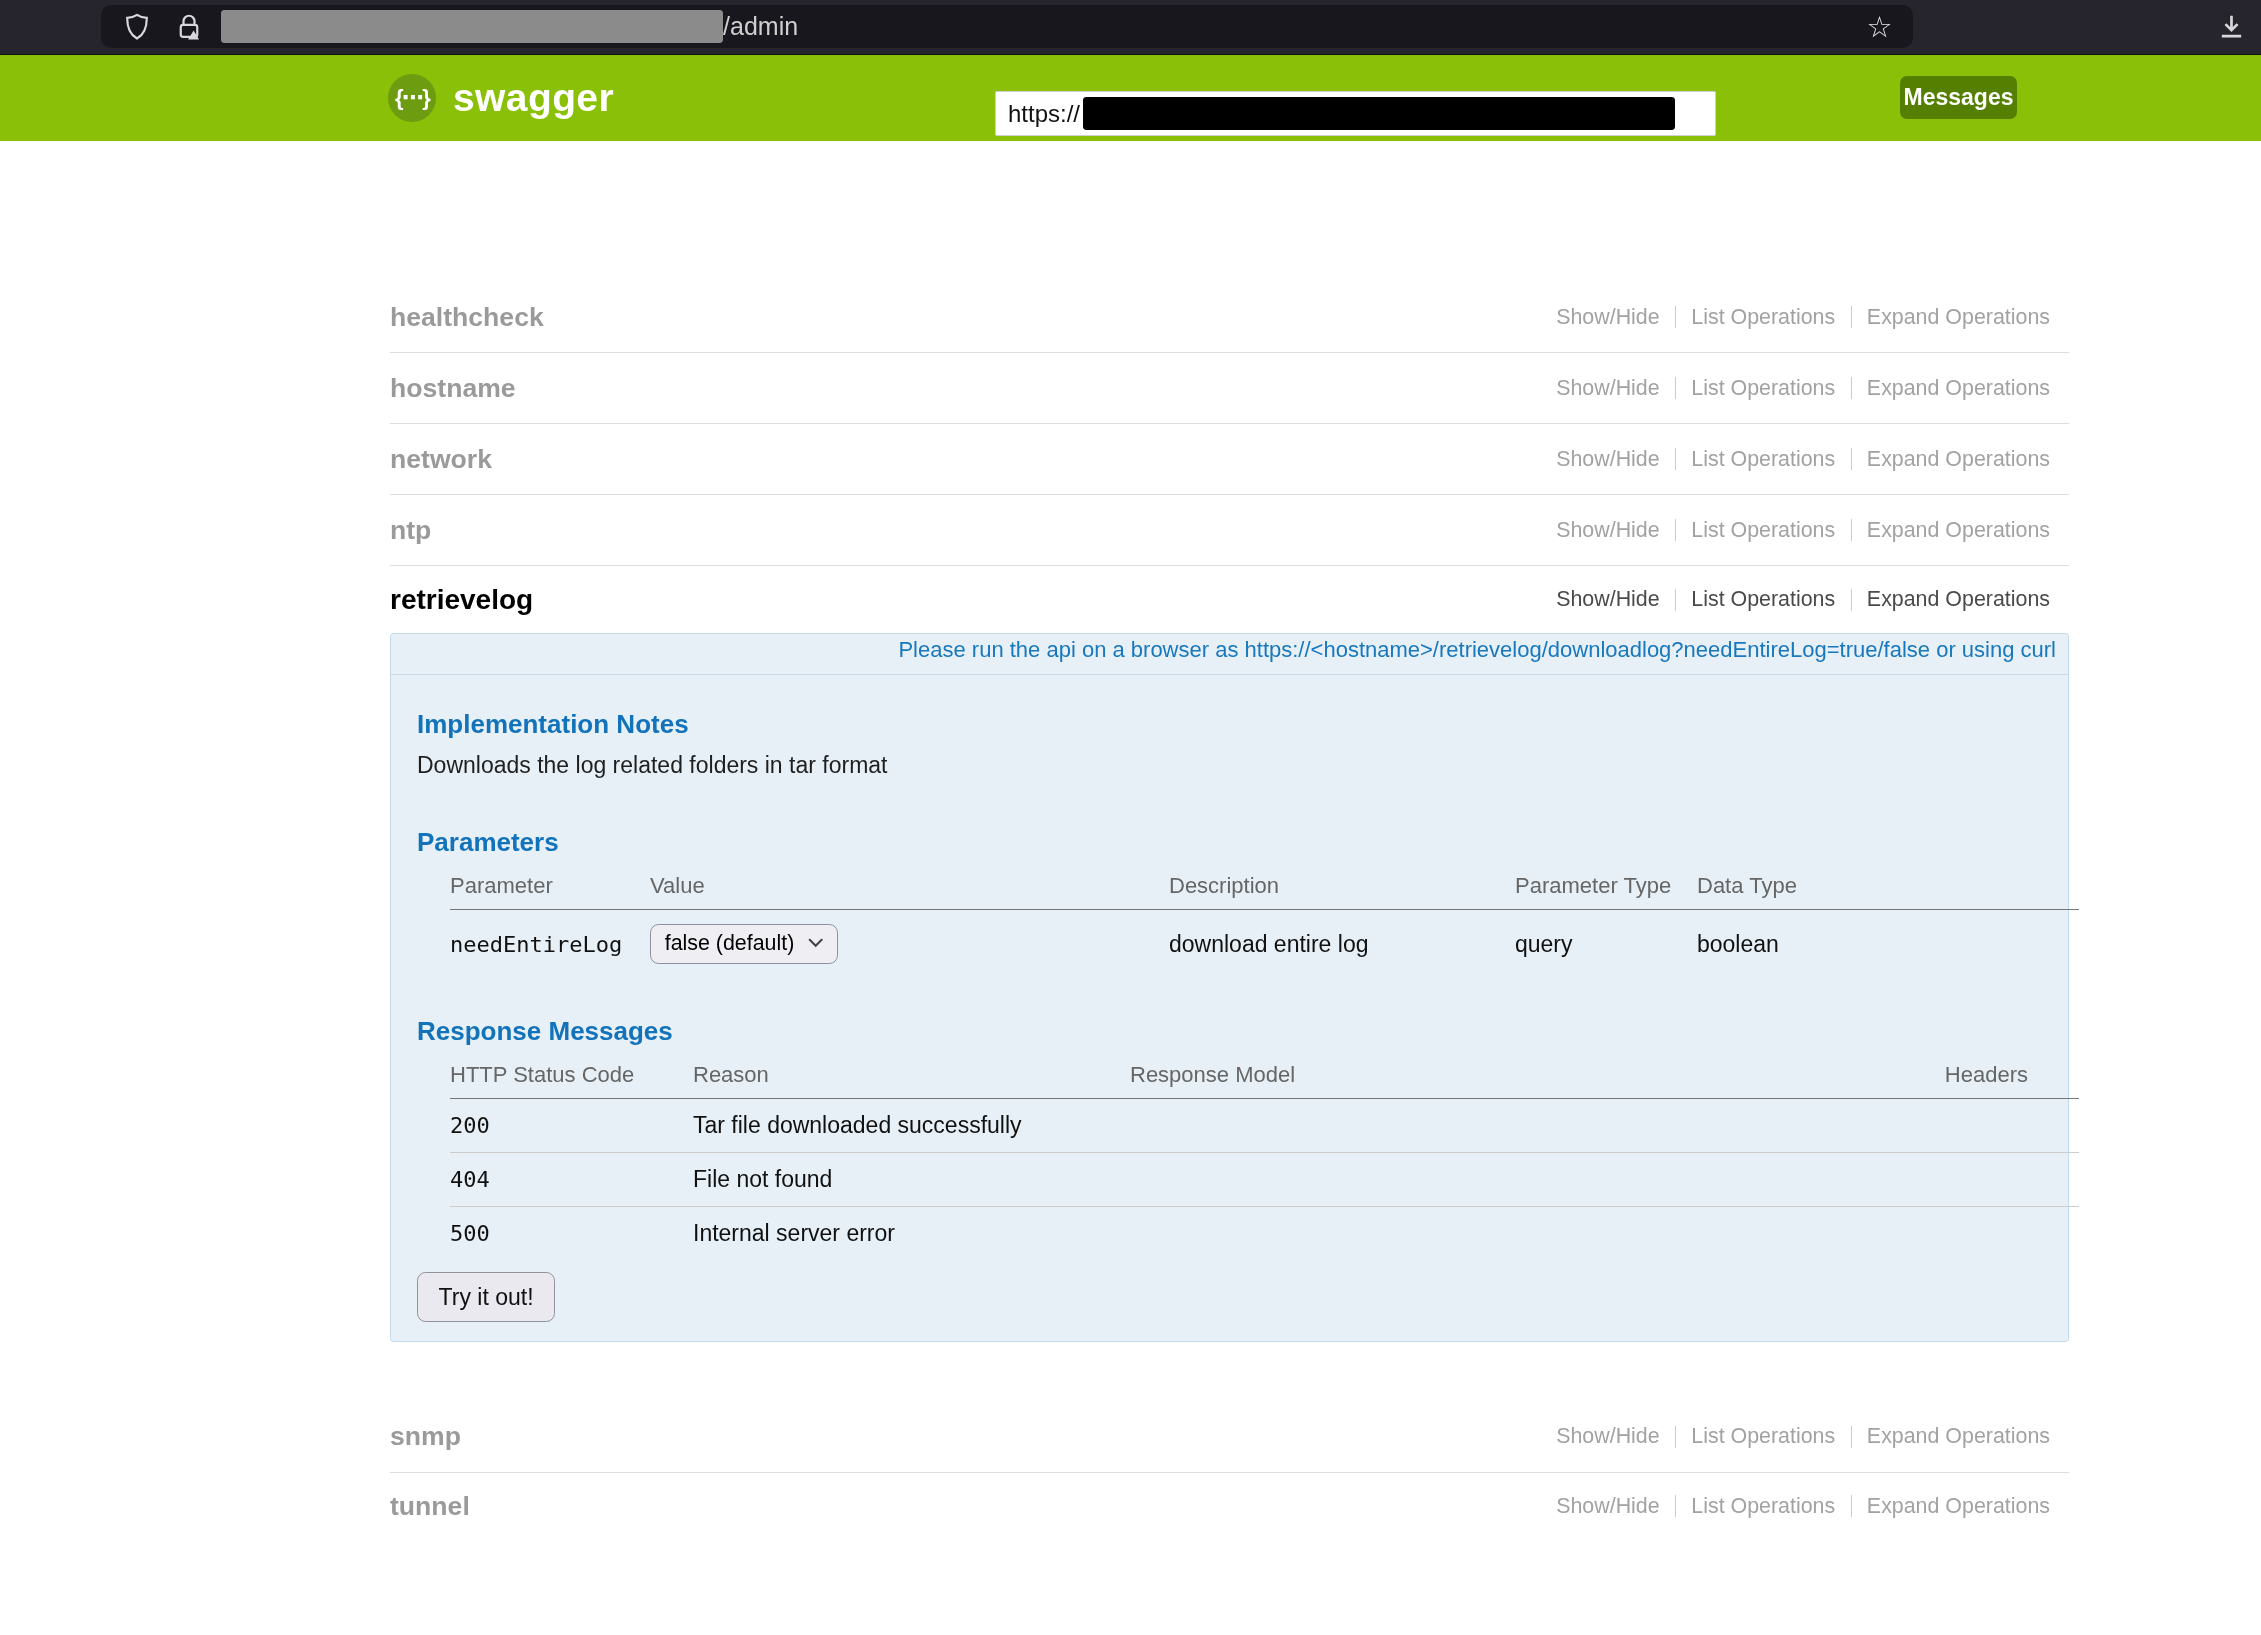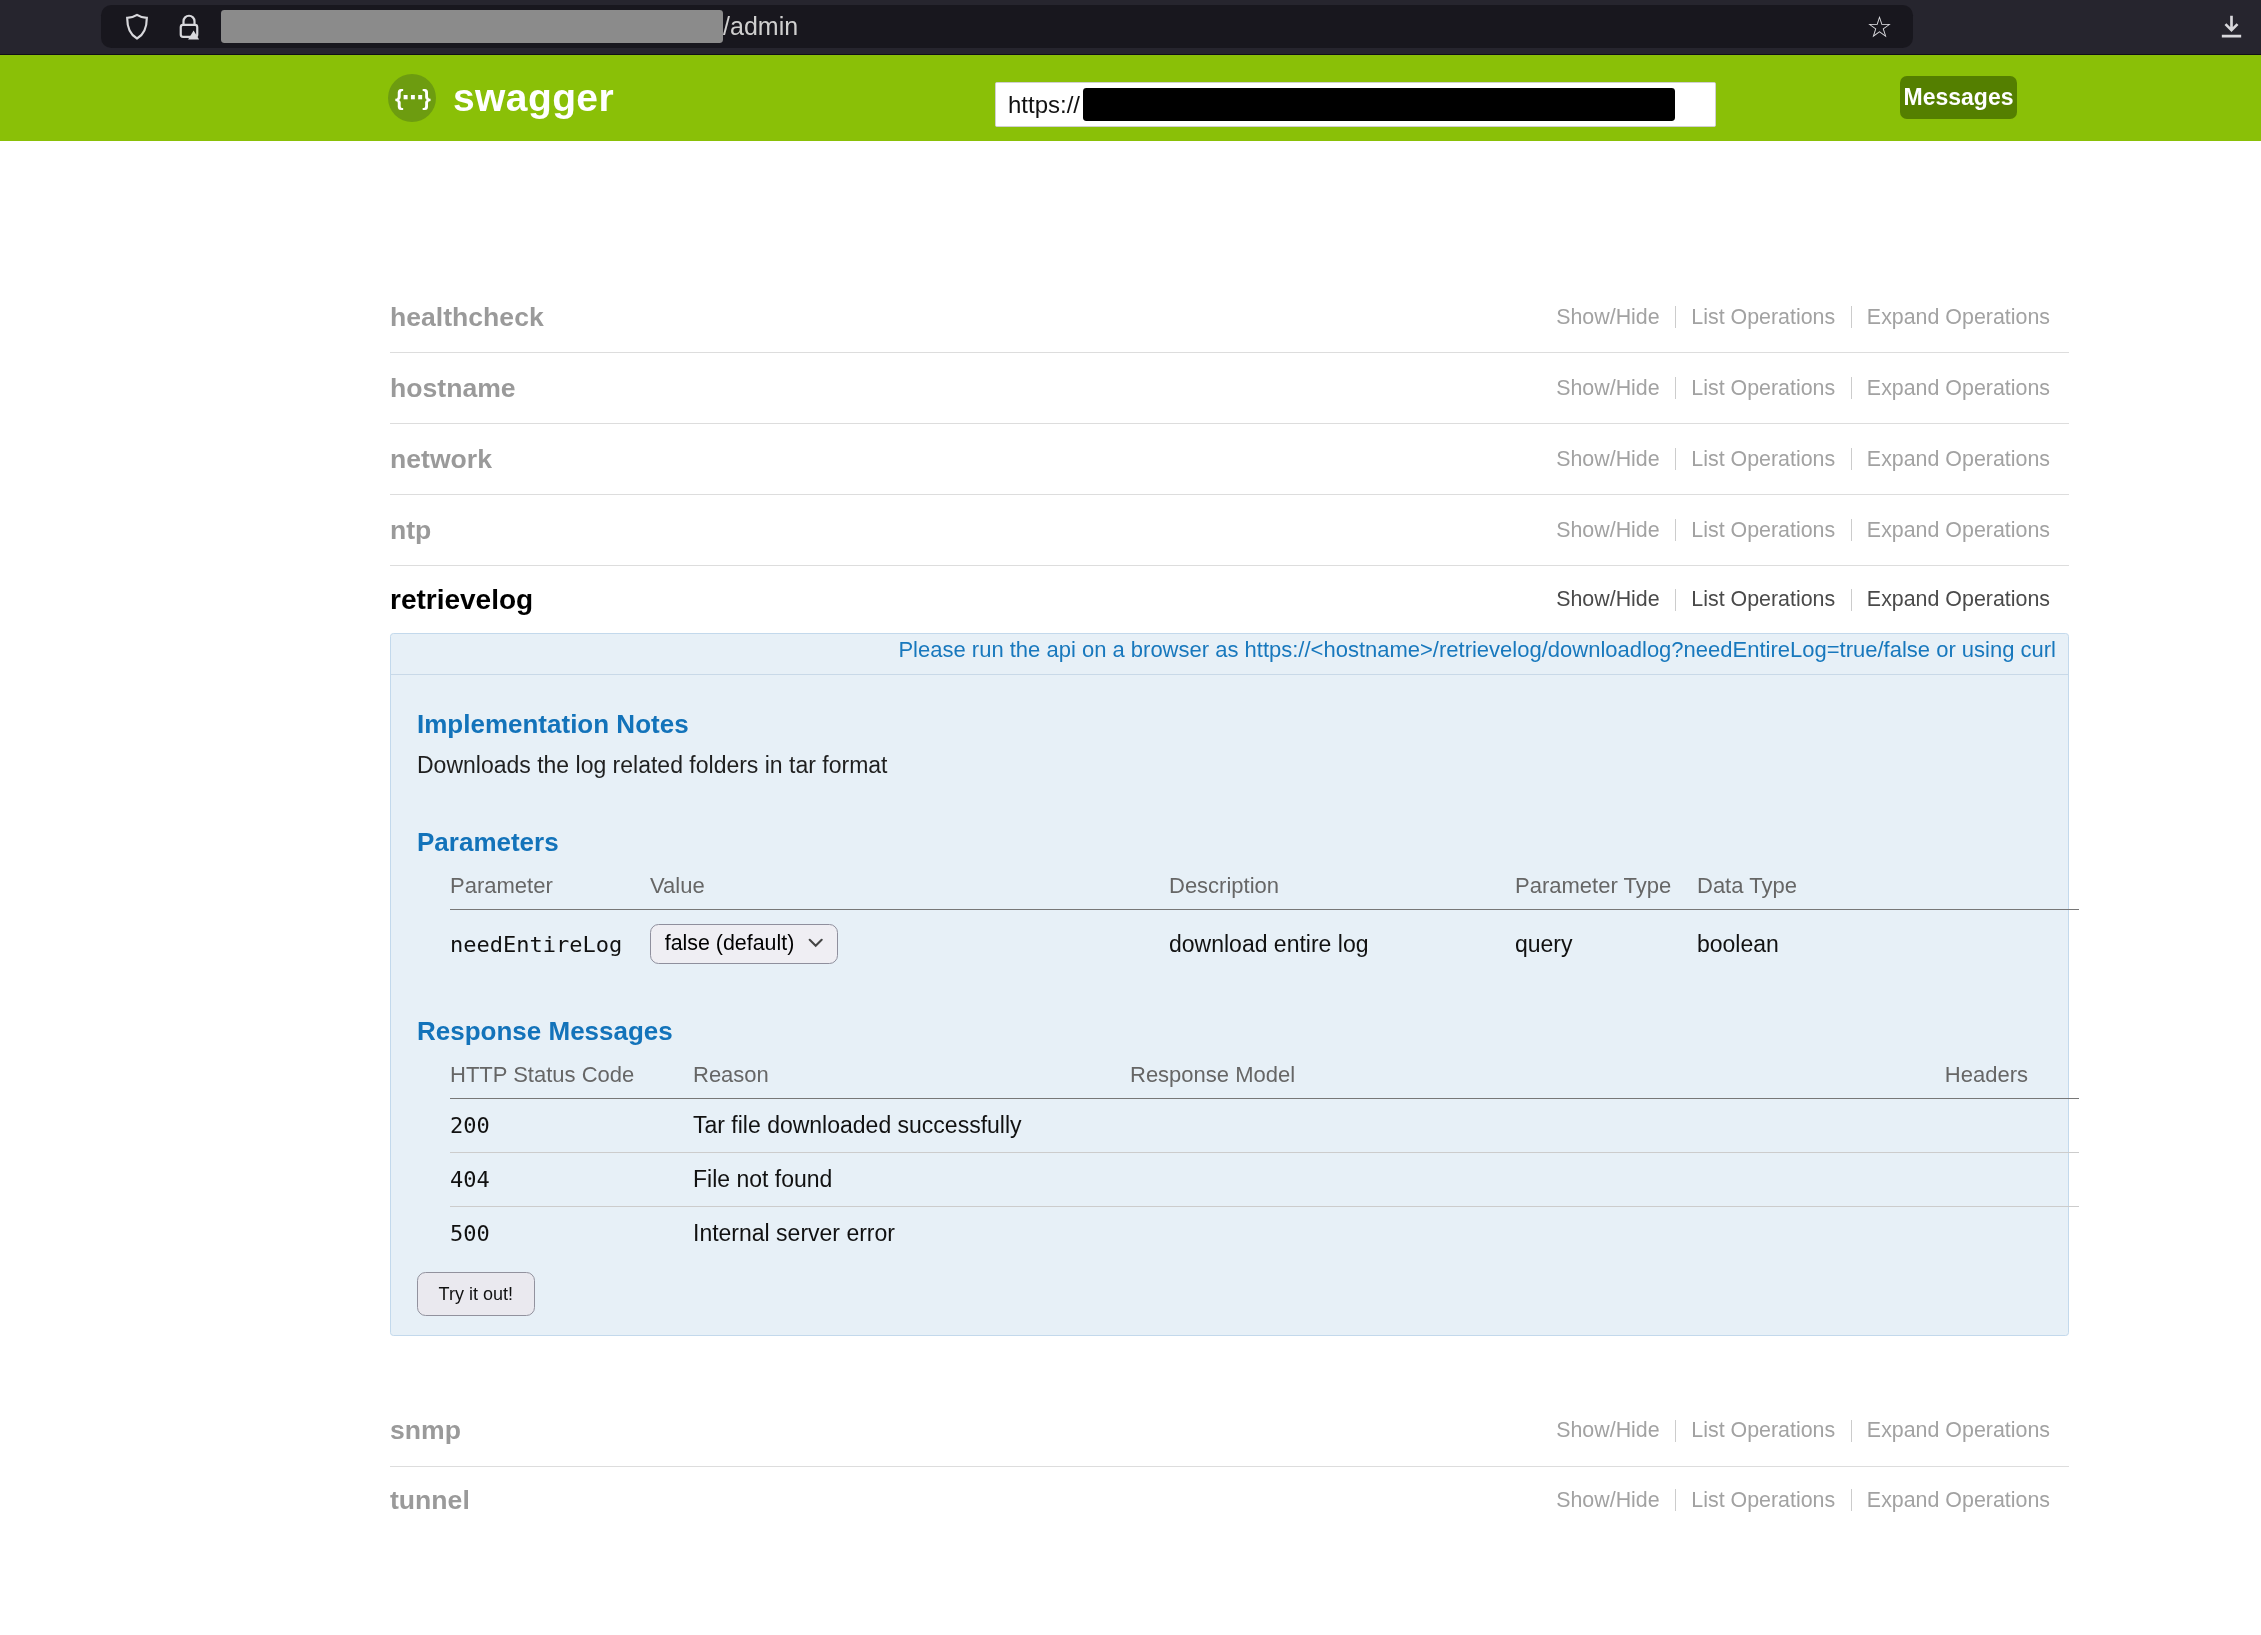--- a/index.html
+++ b/index.html
@@ -23,21 +23,21 @@
   .swagger-header { width:2261px; height:86px; background:#8ac007; position:relative;
     display:flex; align-items:center; }
   .logo { display:flex; align-items:center; margin-left:388px; }
   .logo-circle { width:48px; height:48px; border-radius:50%; background:#6d9c10;
     display:flex; align-items:center; justify-content:center;
     color:#fff; font-size:22px; font-weight:bold; letter-spacing:-1.7px; }
   .logo-text { color:#ffffff; font-size:39px; font-weight:bold; margin-left:17px; letter-spacing:0.4px; }
   .api-url-box { position:absolute; left:995px; top:82px; width:721px; height:45px;
     background:#ffffff; border:0.9px solid #d0d0d0; border-radius:1.7px;
     display:flex; align-items:center; padding-left:12px; }
-  .api-url-box { top:27px; }
+  .api-url-box { top:36px; }
   .https-text { color:#111; font-size:24px; }
   .redaction-black { width:592px; height:33px; background:#000; border-radius:3.4px; margin-left:3.4px; }
   .explore-btn { position:absolute; left:1900px; top:20.6px; width:117px; height:43px;
     background:#547f00; border:none; border-radius:6.9px; color:#ffffff;
     font-size:23px; font-weight:bold; font-family:inherit; cursor:pointer; }
 
   
   .content { margin-left:390px; width:1679px; }
   .resources-top { margin-top:141px; }
   .resource-row { height:71px; border-bottom:0.9px solid #dddddd;
@@ -71,21 +71,21 @@
   th.right, td.right { text-align:right; padding-right:51px; }
   td { font-size:23px; color:#111; padding:13.7px 0; vertical-align:middle; }
   .mono { font-family:"DejaVu Sans Mono","Liberation Mono",monospace; font-size:22px; }
   .resp-table td { padding:13px 0; }
   .resp-table tr.sep td { border-bottom:1.7px solid #cccccc; }
 
   .select-box { display:inline-flex; align-items:center; gap:13.7px;
     background:#efeef3; border:1.7px solid #8f8f9d; border-radius:8.6px;
     padding:6px 13.7px 6.9px; font-size:21.4px; color:#000; cursor:pointer; }
   .try-btn { margin-top:12px; background:#eae9ef; border:1.7px solid #92929e; border-radius:8.6px;
-    padding:10.3px 20.6px; font-size:18px; color:#111; font-family:inherit; cursor:pointer; }
+    padding:10.3px 20.6px; font-size:23px; color:#111; font-family:inherit; cursor:pointer; }
 
   .resources-bottom { margin-top:60px; }
   svg { display:block; }
 </style>
 </head>
 <body>
 
 <div class="browser-bar">
   <div class="url-pill">
     <span class="pill-icon">

